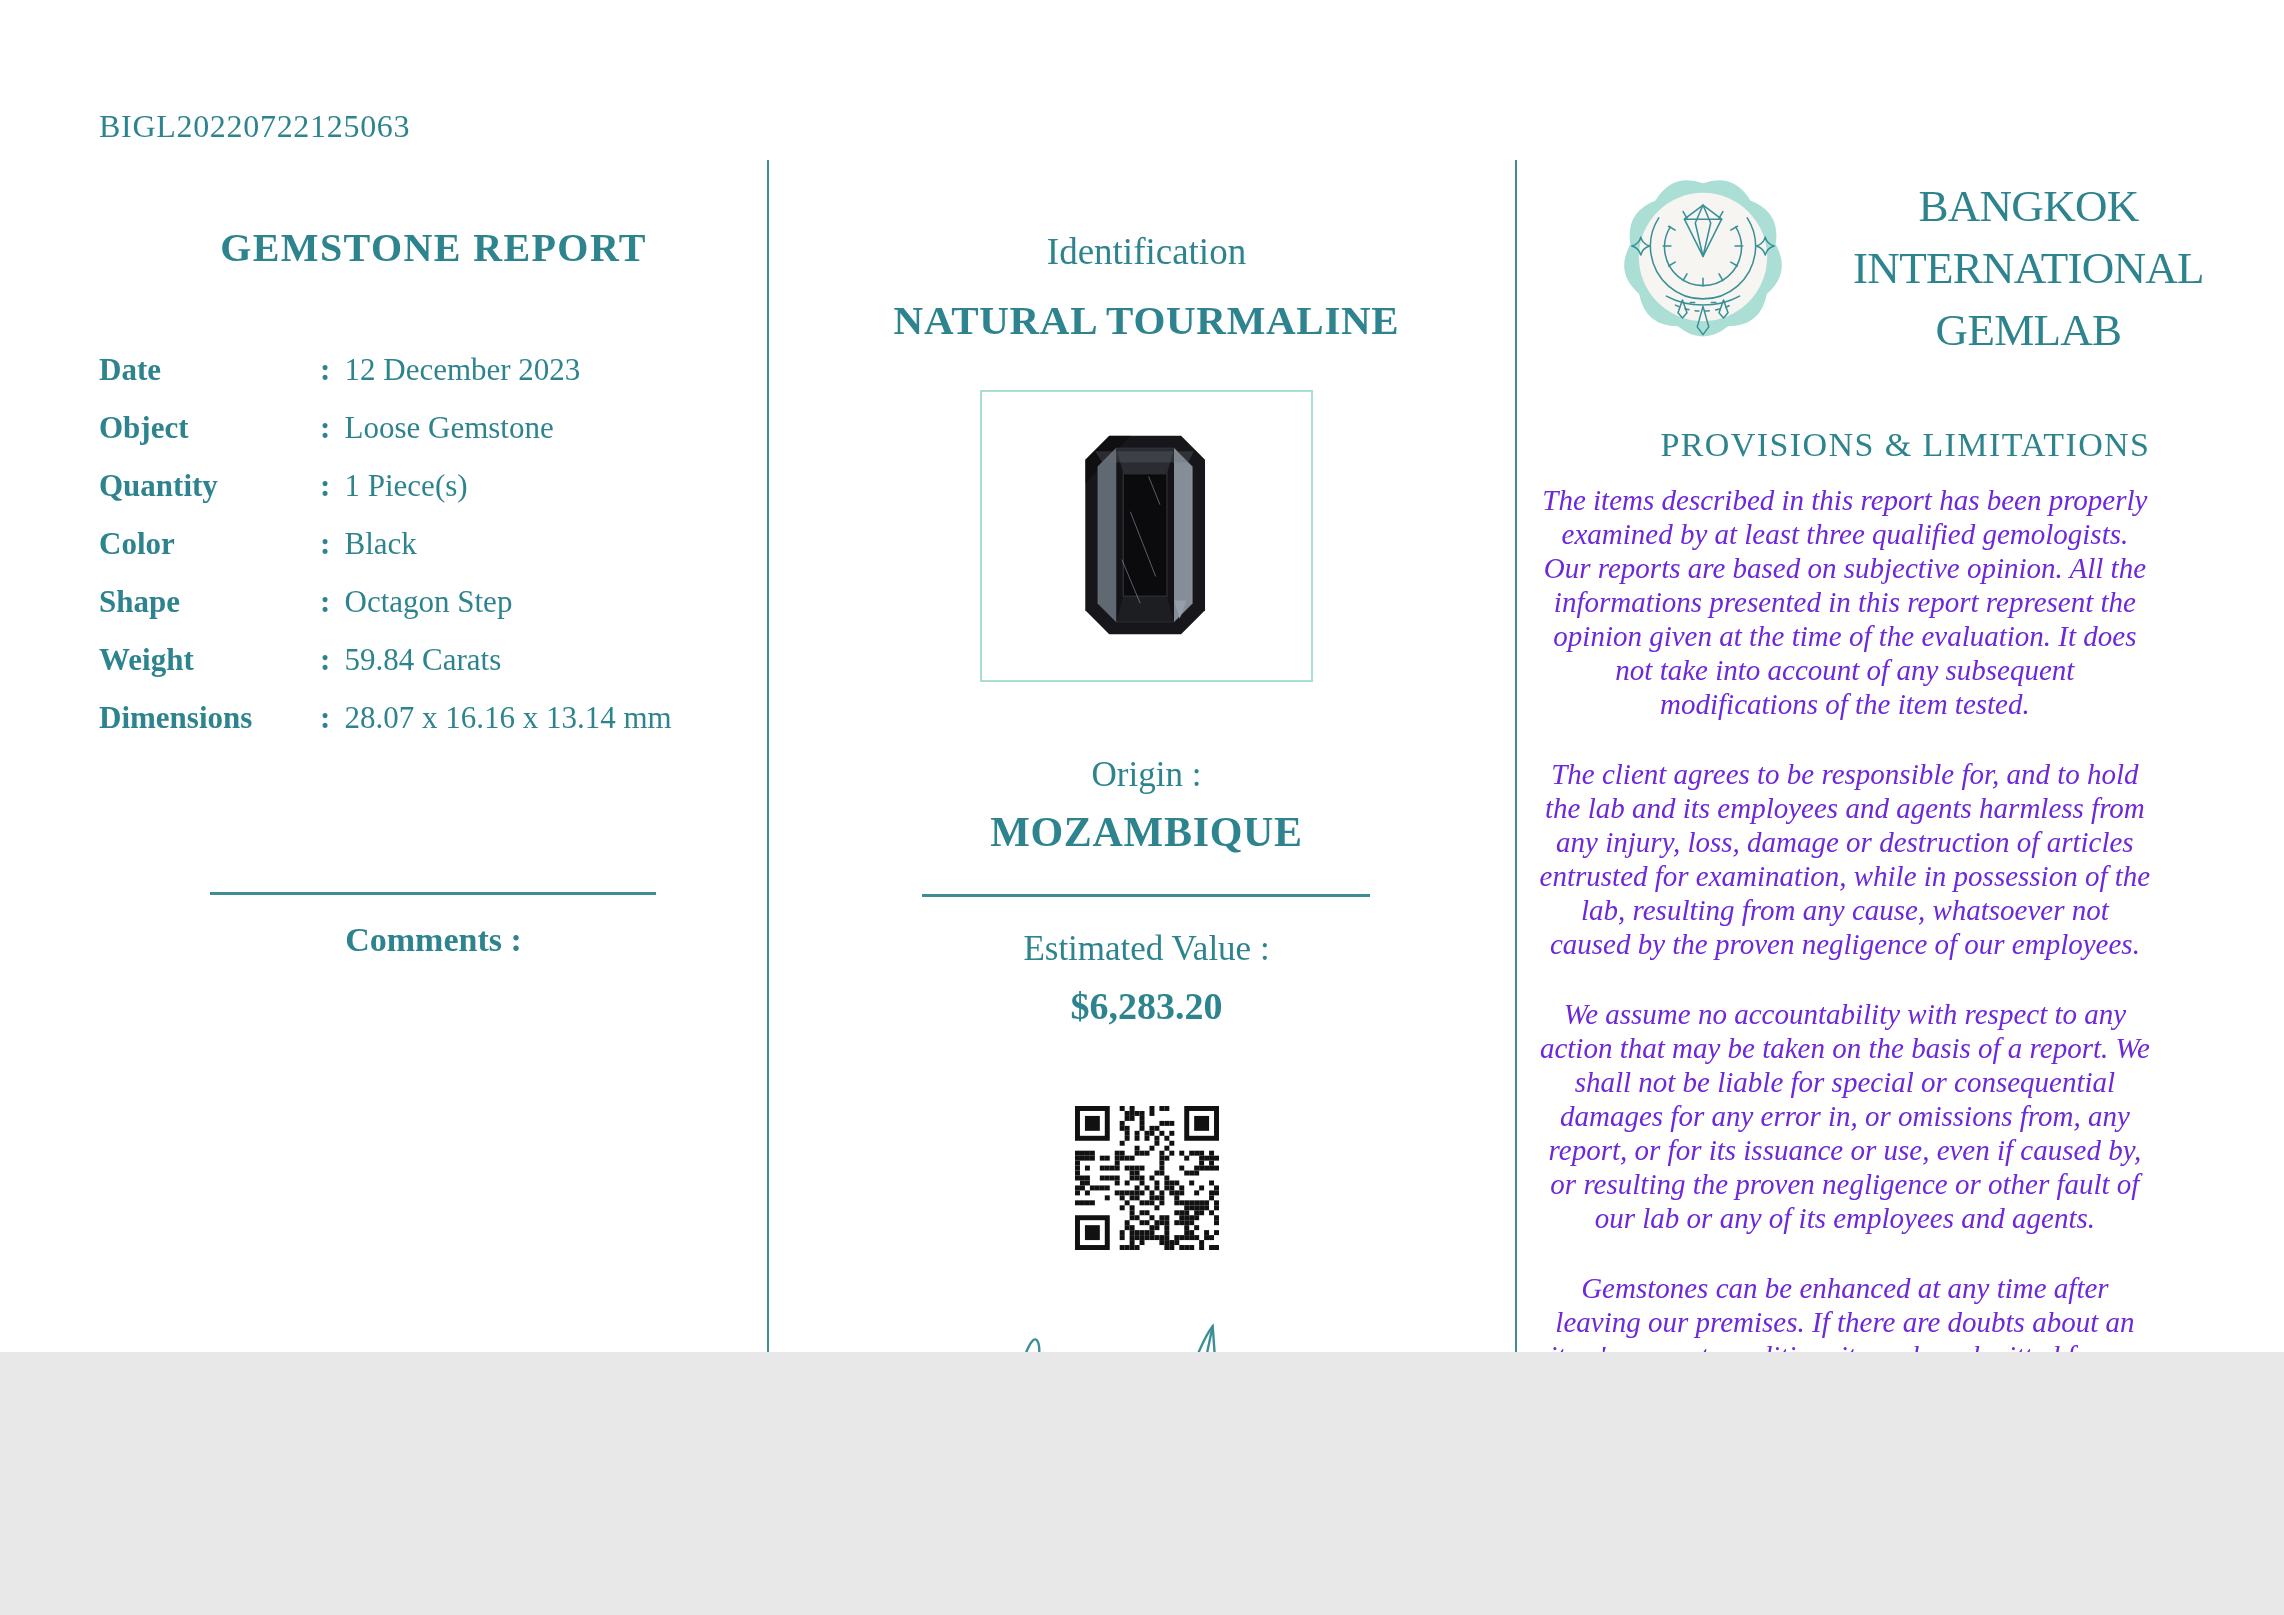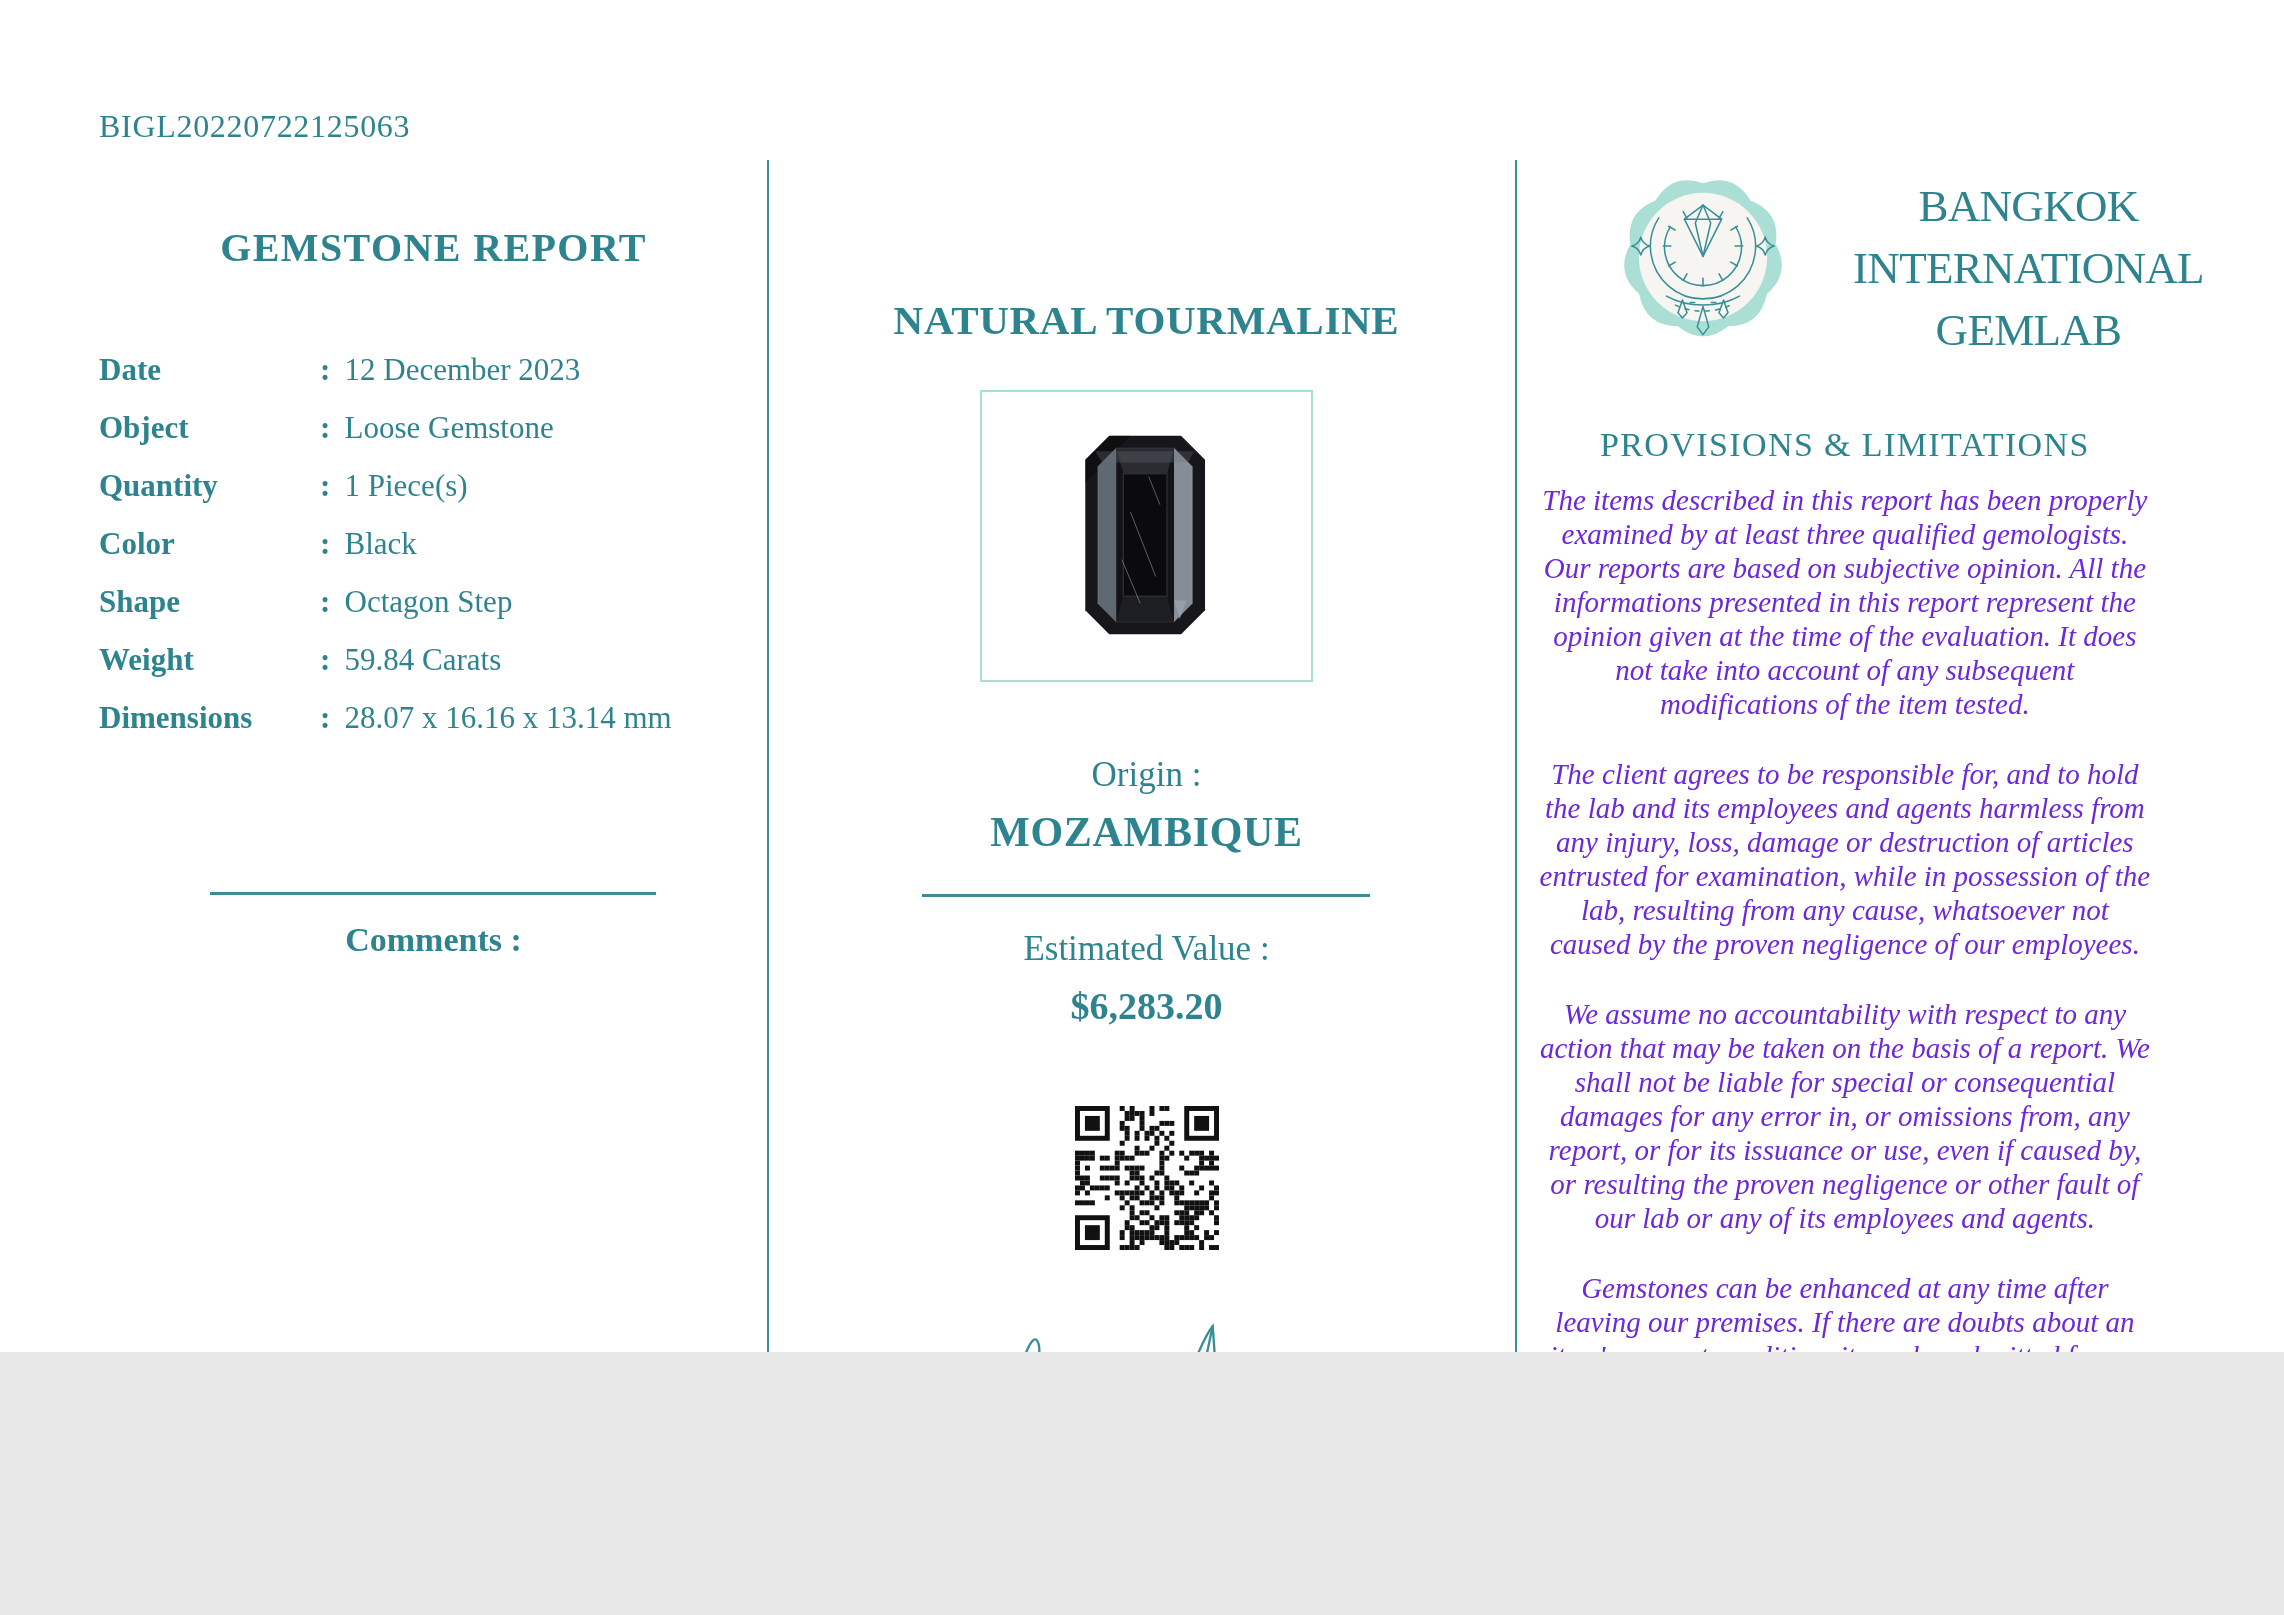--- a/index.html
+++ b/index.html
@@ -53,21 +53,21 @@
   .est-value { position:absolute; top:984px; width:100%; text-align:center;
     font-size:38px; font-weight:bold; }
   .qr-svg { position:absolute; left:298px; top:1106px; }
   .sig-svg { position:absolute; left:207px; top:1307px; }
   .gemologist { position:absolute; top:1425px; width:100%; text-align:center; font-size:32px; }
 
   
   .logo-svg { position:absolute; left:85px; top:164px; }
   .lab-name { position:absolute; left:252px; top:175px; width:503px; text-align:center;
     font-size:45px; line-height:62px; letter-spacing:-0.7px; }
-  .prov-title { position:absolute; left:14.4px; top:426px; width:611px; text-align:center;
+  .prov-title { position:absolute; left:14.4px; top:426px; width:611px; text-align:right;
     font-size:34px; letter-spacing:1.4px; }
   .provisions { position:absolute; left:14.4px; top:483px; width:611px; text-align:center;
     font-style:italic; font-size:29px; line-height:34px; color:#6d28d9; }
   .provisions p { margin-bottom:36px; }
 
   .sr-only { position:absolute; width:0.7px; height:0.7px; overflow:hidden; clip:rect(0 0 0 0); }
 </style>
 </head>
 <body>
 
@@ -172,20 +172,21 @@
           <rect x="603.0" y="0" width="3.4" height="50"></rect>
           <rect x="609.8" y="0" width="10.2" height="50"></rect>
           <rect x="616" y="0" width="4" height="50"></rect>
           <rect x="623" y="0" width="3" height="50"></rect>
         </g>
     </svg>
     <div class="barcode-text">BIGL20220722125063</div>
   </section>
 
   <section class="col-mid">
+    <div class="ident-label">Identification</div>
     <div class="species">NATURAL TOURMALINE</div>
 
     <div class="gem-box">
       <svg width="327" height="286" viewBox="0 0 463 406">
         <polygon points="180,62 282,62 316,96 316,310 282,344 180,344 146,310 146,96" fill="#17171b"></polygon>
         <polygon points="146,96 180,62 210,62 146,130" fill="#000000" opacity="0.35"></polygon>
         <polygon points="190,80 272,80 298,106 298,300 272,326 190,326 164,300 164,106" fill="#131318" stroke="#3f3f48" stroke-width="2"></polygon>
         <polygon points="164,106 190,80 190,326 164,300" fill="#7b8590" opacity="0.75"></polygon>
         <polygon points="272,80 298,106 298,300 272,326" fill="#a2adb8" opacity="0.8"></polygon>
         <polygon points="190,80 272,80 262,116 200,116" fill="#2a2c31"></polygon>

